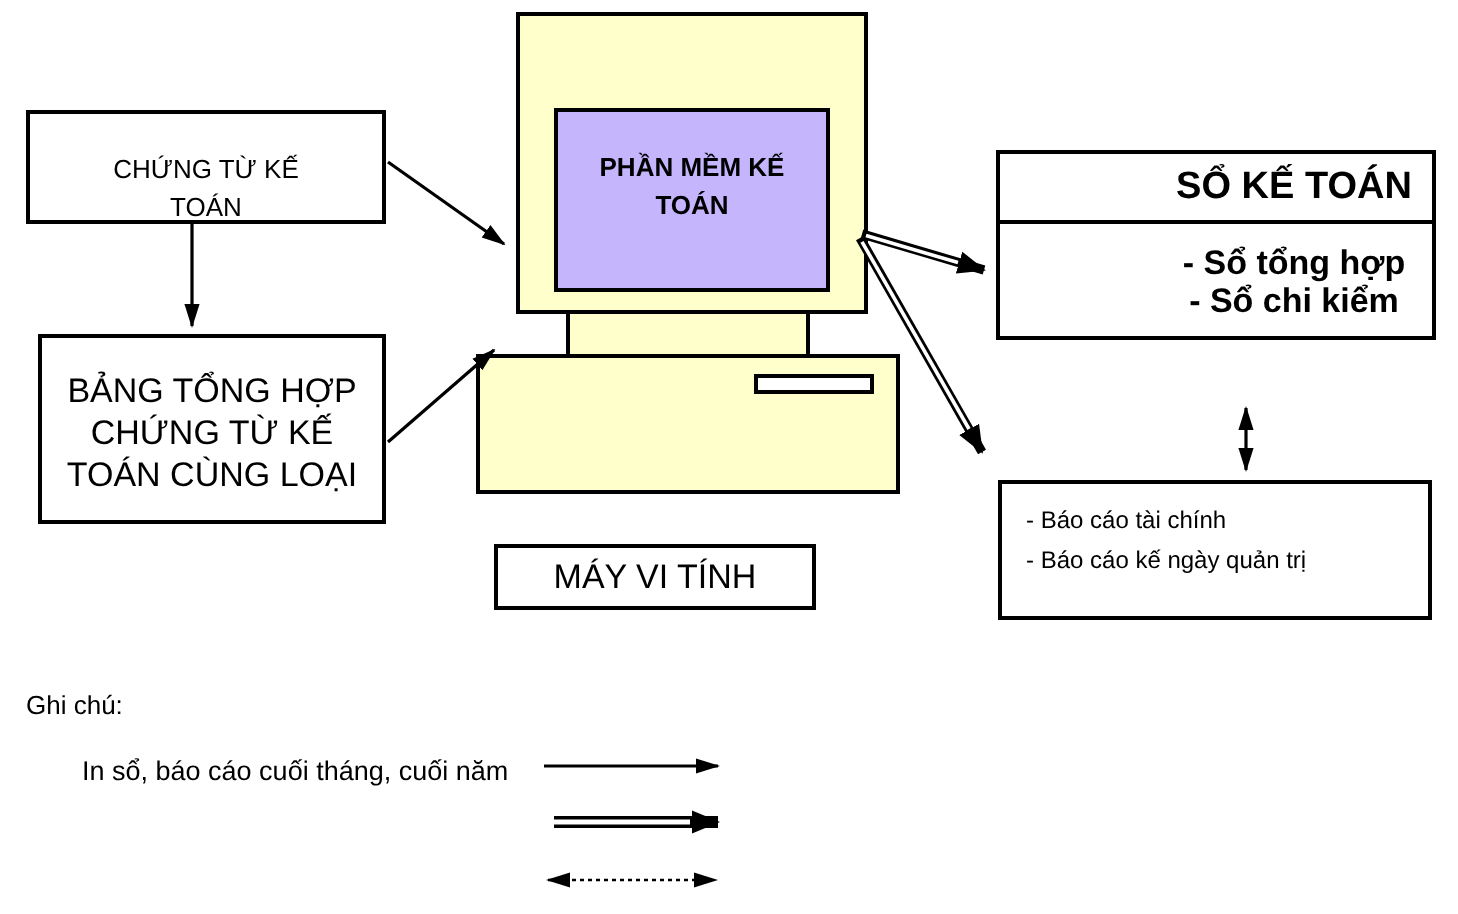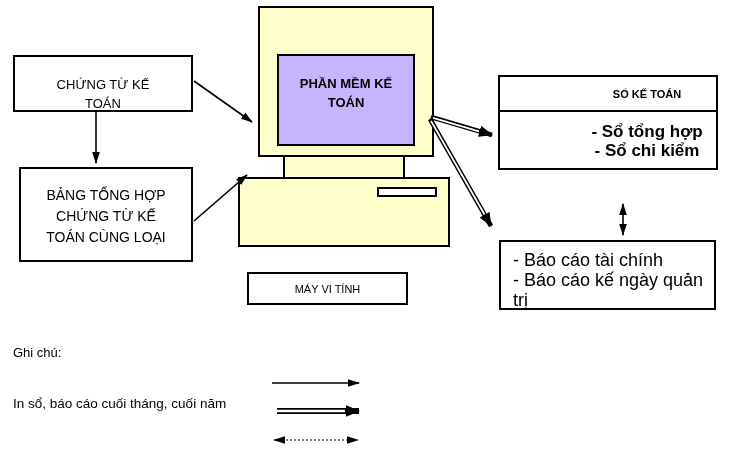--- a/index.html
+++ b/index.html
@@ -9,47 +9,47 @@
     overflow:hidden;
   }
   .box{position:absolute;box-sizing:border-box;border:2px solid #000;background:#fff;}
   .pre{white-space:pre-line;}
   .center{text-align:center;}
 
   
   .box-documents{left:13px;top:55px;width:180px;height:57px;
     padding-top:18px;font-size:13px;line-height:19px;overflow:hidden;}
   .box-summary{left:19px;top:167px;width:174px;height:95px;
-    padding-top:16px;font-size:14px;line-height:21px;}
+    padding-top:16px;font-size:17px;line-height:21px;}
 
   
   .monitor{left:258px;top:6px;width:176px;height:151px;background:#FFFFCC;z-index:2;}
   .screen{left:277px;top:29px;width:138px;height:92px;background:#c4b5fd;z-index:3;
     padding-top:18px;font-weight:bold;font-size:13px;line-height:19px;margin-top:25px;}
   .neck{left:283px;top:155px;width:122px;height:24px;background:#FFFFCC;z-index:1;}
   .base{left:238px;top:177px;width:212px;height:70px;background:#FFFFCC;z-index:2;}
   .slot{left:377px;top:187px;width:60px;height:10px;background:#fff;z-index:3;}
   .box-computer-label{left:247px;top:272px;width:161px;height:33px;
-    display:flex;align-items:center;justify-content:center;font-size:11px;}
+    display:flex;align-items:center;justify-content:center;font-size:17px;}
 
   
   .box-ledger{left:498px;top:75px;width:220px;height:95px;}
   .ledger-header{box-sizing:border-box;height:35px;border-bottom:2px solid #000;
     display:flex;align-items:center;justify-content:center;
-    padding-left:78px;font-weight:bold;font-size:11px;}
+    padding-left:78px;font-weight:bold;font-size:19px;}
   .ledger-items{padding:10px 0 0 78px;font-weight:bold;font-size:17px;
     line-height:19px;text-align:center;}
   .box-reports{left:499px;top:240px;width:217px;height:70px;
-    padding:8px 3px 0 12px;font-size:18px;line-height:20px;}
+    padding:8px 3px 0 12px;font-size:12px;line-height:20px;}
 
   
   .legend-title{position:absolute;left:13px;top:345px;font-size:13px;}
   .legend-label{position:absolute;left:13px;font-size:13.5px;line-height:19px;}
   .legend-label.r1{top:371px;}
-  .legend-label.r2{top:394px;}
+  .legend-label.r2{top:376px;margin-left:28px;}
   .legend-label.r3{top:427px;}
 
   .arrows{position:absolute;left:0;top:0;z-index:5;pointer-events:none;}
 </style>
 </head>
 <body>
 
 <div class="canvas">
 
   <div class="box box-documents center pre">CHỨNG TỪ KẾ

